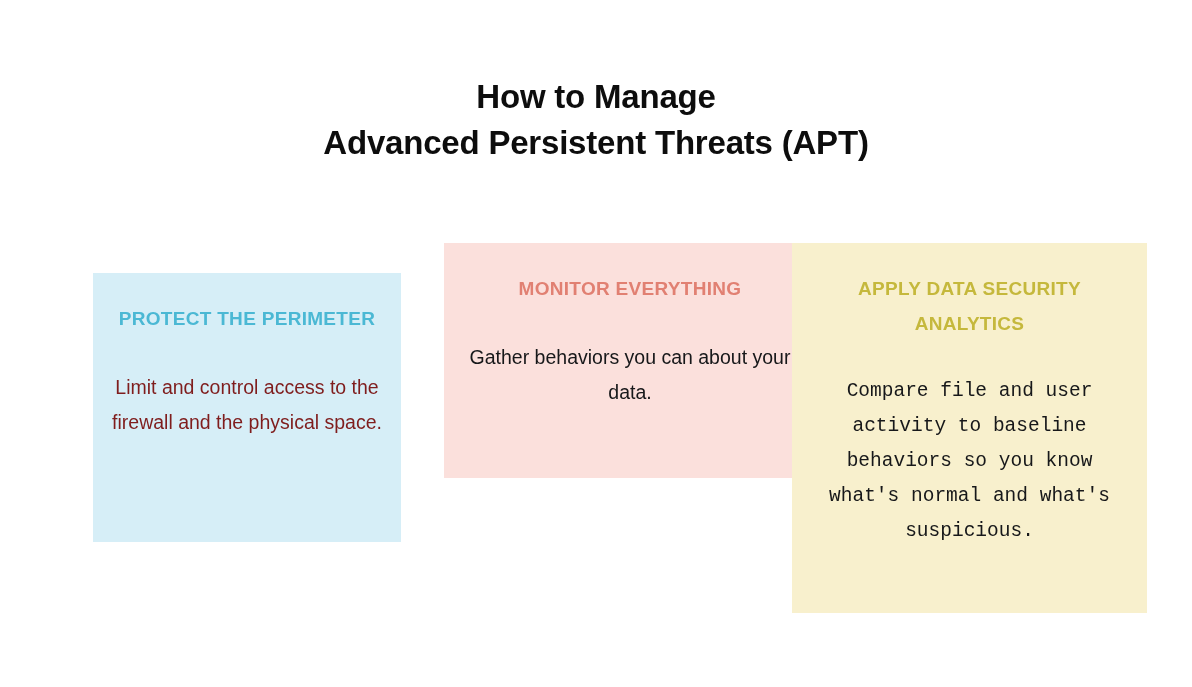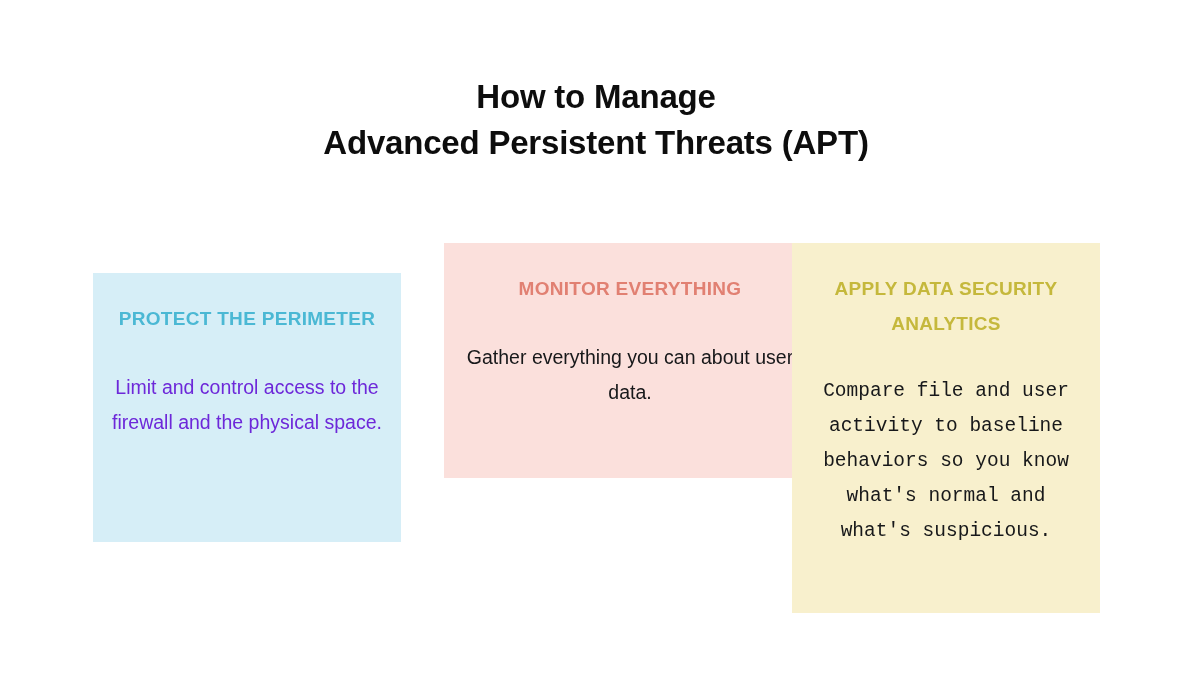--- a/index.html
+++ b/index.html
@@ -48,21 +48,21 @@
 
   .card {
     position: absolute;
     top: 0;
     text-align: center;
     padding: 28px 14px 22px 14px;
   }
 
   .card-1 { left: 93px;  width: 308px; height: 269px; margin-top: 30px; }
   .card-2 { left: 444px; width: 372px; height: 235px; }
-  .card-3 { left: 792px; width: 308px; height: 370px; }
+  .card-3 { left: 792px; width: 355px; height: 370px; }
 
   .card-heading {
     font-size: 19px;
     font-weight: bold;
     line-height: 35px;
     letter-spacing: 0.3px;
     text-transform: uppercase;
   }
 
   .card-body {
@@ -82,26 +82,26 @@
 
   <div class="title-block">
     <span class="title-line" style="color: rgb(13, 13, 13);">How to Manage</span>
     <span class="title-line" style="color: rgb(13, 13, 13); text-align: center;">Advanced Persistent Threats (APT)</span>
   </div>
 
   <div class="cards">
 
     <div class="card card-1" style="background: rgb(214, 238, 247);">
       <div class="card-heading" style="color: rgb(75, 184, 212);">PROTECT THE PERIMETER</div>
-      <div class="card-body" style="color: #6d28d9;">Limit and control access to the firewall and the physical space.</div>
+      <div class="card-body" style="color: #7f1d1d;">Limit and control access to the firewall and the physical space.</div>
     </div>
 
     <div class="card card-2" style="background: rgb(251, 224, 220);">
       <div class="card-heading" style="color: rgb(225, 128, 114);">MONITOR EVERYTHING</div>
-      <div class="card-body" style="color: rgb(23, 24, 26);">Gather everything you can about user data.</div>
+      <div class="card-body" style="color: rgb(23, 24, 26);">Gather behaviors you can about your data.</div>
     </div>
 
     <div class="card card-3" style="background: rgb(248, 240, 205);">
       <div class="card-heading" style="color: rgb(197, 184, 60);">APPLY DATA SECURITY ANALYTICS</div>
       <div class="card-body" style="color: rgb(23, 24, 26);">Compare file and user activity to baseline behaviors so you know what's normal and what's suspicious.</div>
     </div>
 
   </div>
 </div>
 

